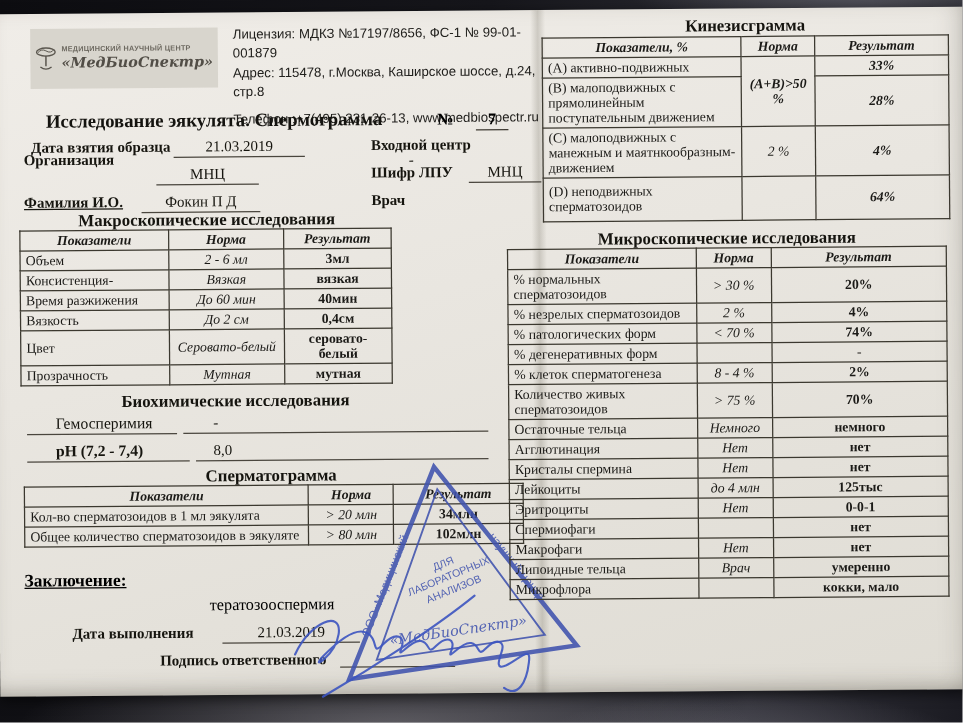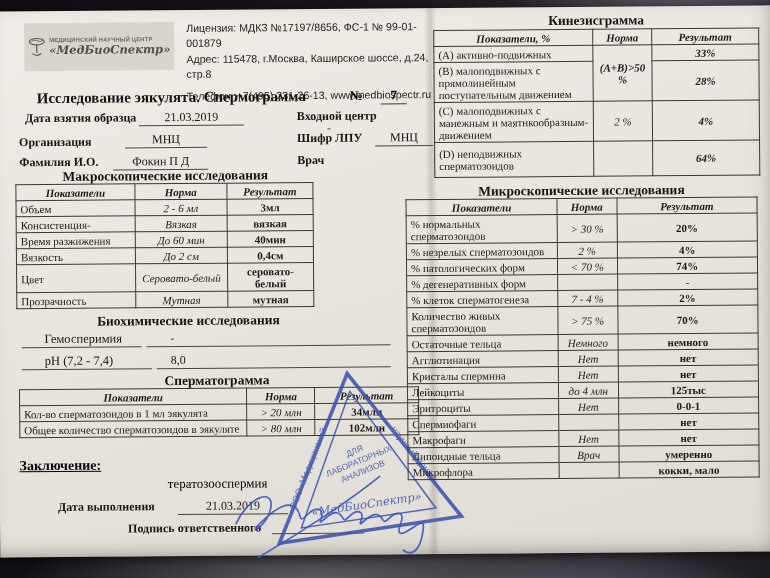--- a/index.html
+++ b/index.html
@@ -79,26 +79,26 @@
 
   <div class="abs doc-title">Исследование эякулята. Спермограмма</div>
   <div class="abs num-label">№</div>
   <div class="abs num-value">7</div>
 
   <span class="fl" style="left:28px;top:100px;">Дата взятия образца</span>
   <span class="fv" style="left:142px;top:100px;width:105px;">21.03.2019</span>
   <span class="fl" style="left:300px;top:100px;">Входной центр</span>
   <span class="fv noline" style="left:330px;top:112px;">-</span>
 
-  <span class="fl" style="left:22px;top:124px;">Организация</span>
+  <span class="fl" style="left:22px;top:110px;">Организация</span>
   <span class="fv" style="left:128px;top:122px;width:82px;">МНЦ</span>
   <span class="fl" style="left:300px;top:122px;">Шифр ЛПУ</span>
   <span class="fv" style="left:378px;top:122px;width:58px;">МНЦ</span>
 
-  <span class="fl" style="left:22px;top:144px;">Фамилия И.О.</span>
+  <span class="fl" style="left:22px;top:144px;text-decoration:underline;">Фамилия И.О.</span>
   <span class="fv" style="left:116px;top:144px;width:95px;">Фокин П Д</span>
   <span class="fl" style="left:300px;top:144px;">Врач</span>
 
   <div class="sec" style="left:18px;top:158px;width:300px;">Макроскопические исследования</div>
   <table class="tbl std" style="left:18px;top:173px;width:298px;">
     <colgroup>
         <col style="width:40%">
         <col style="width:31%">
         <col style="width:29%">
       </colgroup>
@@ -141,21 +141,21 @@
           <td>мутная</td>
         </tr>
       </tbody>
   </table>
 
   <div class="sec" style="left:30px;top:303px;width:320px;">Биохимические исследования</div>
   <span class="fl" style="left:46px;top:321px;font-weight:normal;font-size:12.5px;">Гемосперимия</span>
   <span class="fv noline" style="left:172px;top:321px;">-</span>
   <div class="ul" style="left:23px;top:322px;width:120px;height:14px;"></div>
   <div class="ul" style="left:148px;top:322px;width:244px;height:14px;"></div>
-  <span class="fl" style="left:46px;top:343px;font-weight:normal;font-size:12.5px;">pH (7,2 - 7,4)</span>
+  <span class="fl" style="left:46px;top:343px;font-weight:bold;font-size:12.5px;">pH (7,2 - 7,4)</span>
   <span class="fv noline" style="left:172px;top:343px;">8,0</span>
   <div class="ul" style="left:23px;top:344px;width:130px;height:14px;"></div>
   <div class="ul" style="left:158px;top:344px;width:234px;height:14px;"></div>
 
   <div class="sec" style="left:18px;top:363px;width:400px;">Сперматограмма</div>
   <table class="tbl std" style="left:20px;top:378px;width:400px;">
     <colgroup>
         <col style="width:57%">
         <col style="width:17%">
         <col style="width:26%">
@@ -283,21 +283,21 @@
           <td>&lt; 70 %</td>
           <td>74%</td>
         </tr>
         <tr>
           <td>% дегенеративных форм</td>
           <td></td>
           <td>-</td>
         </tr>
         <tr>
           <td>% клеток сперматогенеза</td>
-          <td>7 - 4 %</td>
+          <td>8 - 4 %</td>
           <td>2%</td>
         </tr>
         <tr>
           <td>Количество живых сперматозоидов</td>
           <td>&gt; 75 %</td>
           <td>70%</td>
         </tr>
         <tr>
           <td>Остаточные тельца</td>
           <td>Немного</td>

